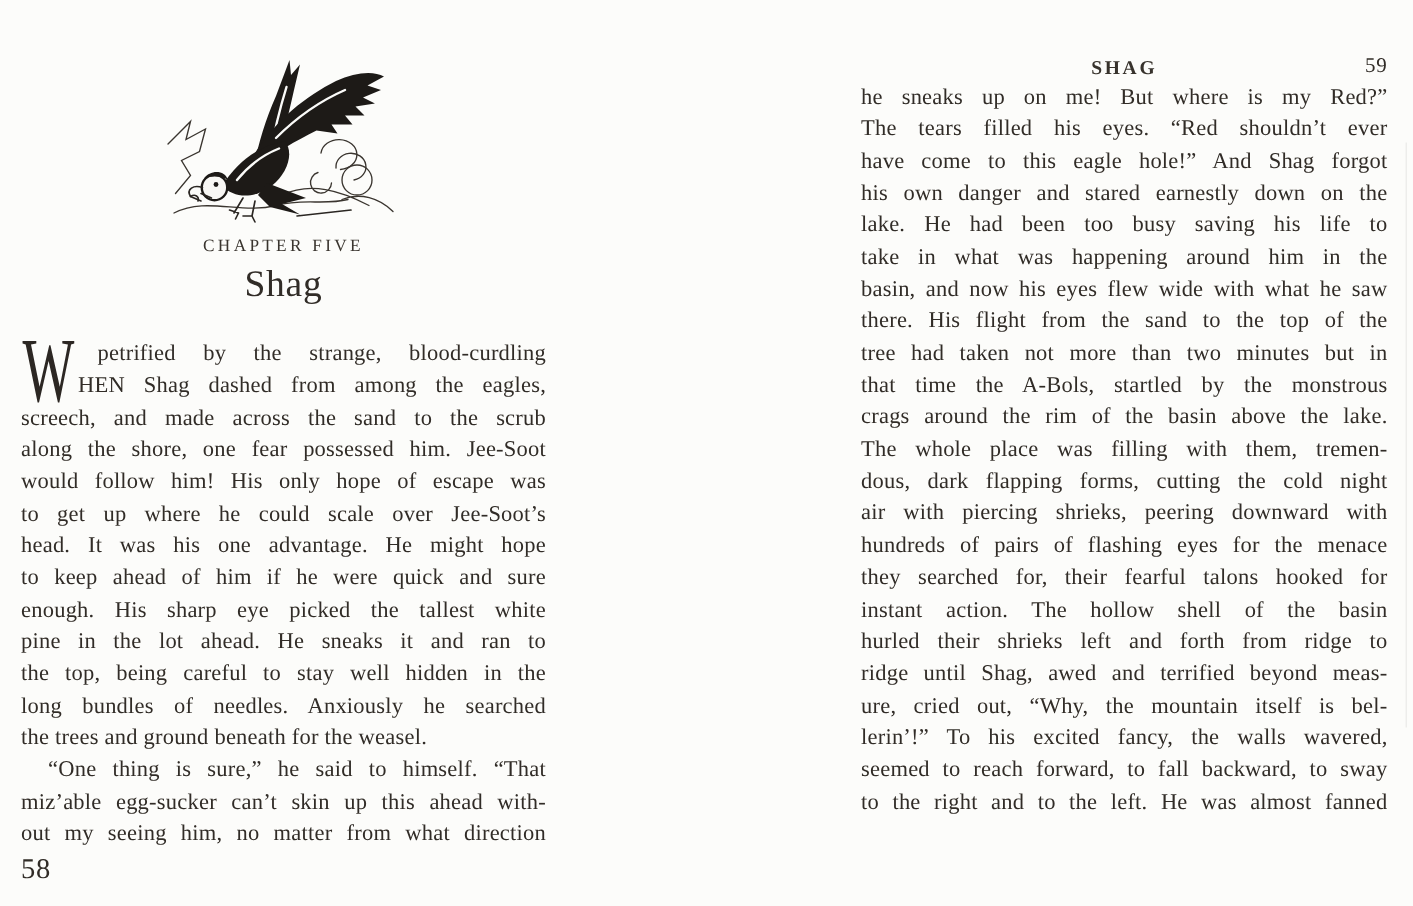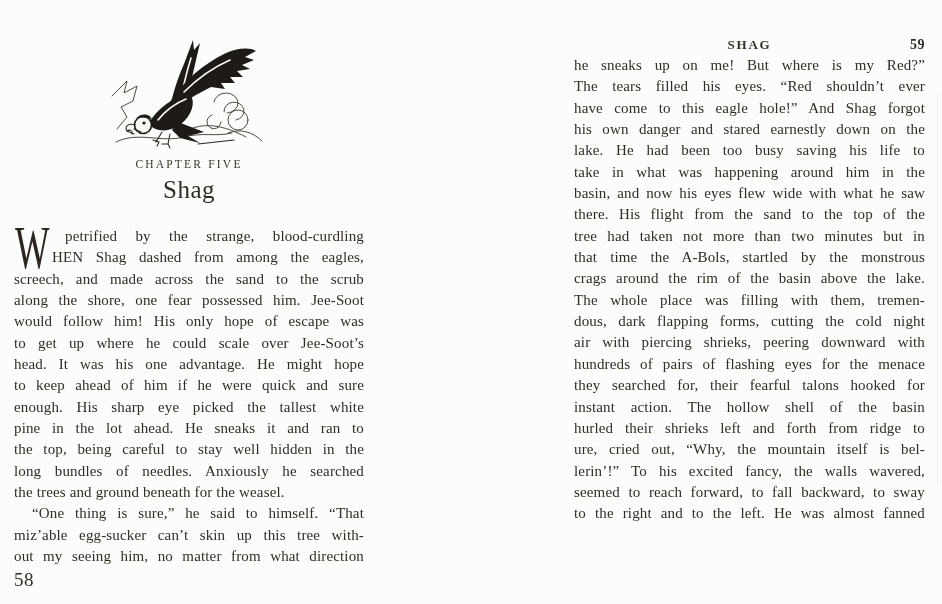--- a/index.html
+++ b/index.html
@@ -52,21 +52,21 @@
   }
 
   
   .col-right { position:absolute; left:574px; top:0; width:351px; height:604px; }
   .running-header { position:absolute; top:37px; left:0; width:100%; height:18px; }
   .running-title {
     position:absolute; left:0; width:100%; text-align:center;
     font-weight:bold; font-size:13px; letter-spacing:1.8px; color:#37322c;
   }
   .pageno-right {
-    position:absolute; right:0; top:0; font-size:14px; letter-spacing:.5px;font-weight:bold;
+    position:absolute; right:0; top:0; font-size:14px; letter-spacing:.5px;
   }
 
   .ink { fill:#1d1a17; }
   .sketch { fill:none; stroke:#2a2622; stroke-width:1.1; stroke-linecap:round; stroke-linejoin:round; }
   .sketch-light { fill:none; stroke:#3a352f; stroke-width:0.9; stroke-linecap:round; }
   .whiteline { fill:none; stroke:#fbfbf9; stroke-width:1.6; stroke-linecap:round; }
 </style>
 </head>
 <body>
 
@@ -121,21 +121,21 @@
       <div class="line">would follow him!  His only hope of escape was</div>
       <div class="line">to get up where he could scale over Jee-Soot’s</div>
       <div class="line">head.  It was his one advantage.  He might hope</div>
       <div class="line">to keep ahead of him if he were quick and sure</div>
       <div class="line">enough.  His sharp eye picked the tallest white</div>
       <div class="line">pine in the lot ahead.  He sneaks it and ran to</div>
       <div class="line">the top, being careful to stay well hidden in the</div>
       <div class="line">long bundles of needles.  Anxiously he searched</div>
       <div class="line para-end">the trees and ground beneath for the weasel.</div>
       <div class="line indent">“One thing is sure,” he said to himself.  “That</div>
-      <div class="line">miz’able egg-sucker can’t skin up this tree with-</div>
+      <div class="line">miz’able egg-sucker can’t skin up this ahead with-</div>
       <div class="line">out my seeing him, no matter from what direction</div>
     </div>
 
     <div class="pageno-left">58</div>
   </div>
 
   <div class="col-right">
 
     <div class="running-header">
       <div class="running-title">SHAG</div>
@@ -154,19 +154,20 @@
       <div class="line">tree had taken not more than two minutes but in</div>
       <div class="line">that time the A-Bols, startled by the monstrous</div>
       <div class="line">crags around the rim of the basin above the lake.</div>
       <div class="line">The whole place was filling with them, tremen-</div>
       <div class="line">dous, dark flapping forms, cutting the cold night</div>
       <div class="line">air with piercing shrieks, peering downward with</div>
       <div class="line">hundreds of pairs of flashing eyes for the menace</div>
       <div class="line">they searched for, their fearful talons hooked for</div>
       <div class="line">instant action.  The hollow shell of the basin</div>
       <div class="line">hurled their shrieks left and forth from ridge to</div>
+      <div class="line">ridge until Shag, awed and terrified beyond meas-</div>
       <div class="line">ure, cried out, “Why, the mountain itself is bel-</div>
       <div class="line">lerin’!”  To his excited fancy, the walls wavered,</div>
       <div class="line">seemed to reach forward, to fall backward, to sway</div>
       <div class="line">to the right and to the left.  He was almost fanned</div>
     </div>
   </div>
 </div>
 
 </body></html>

